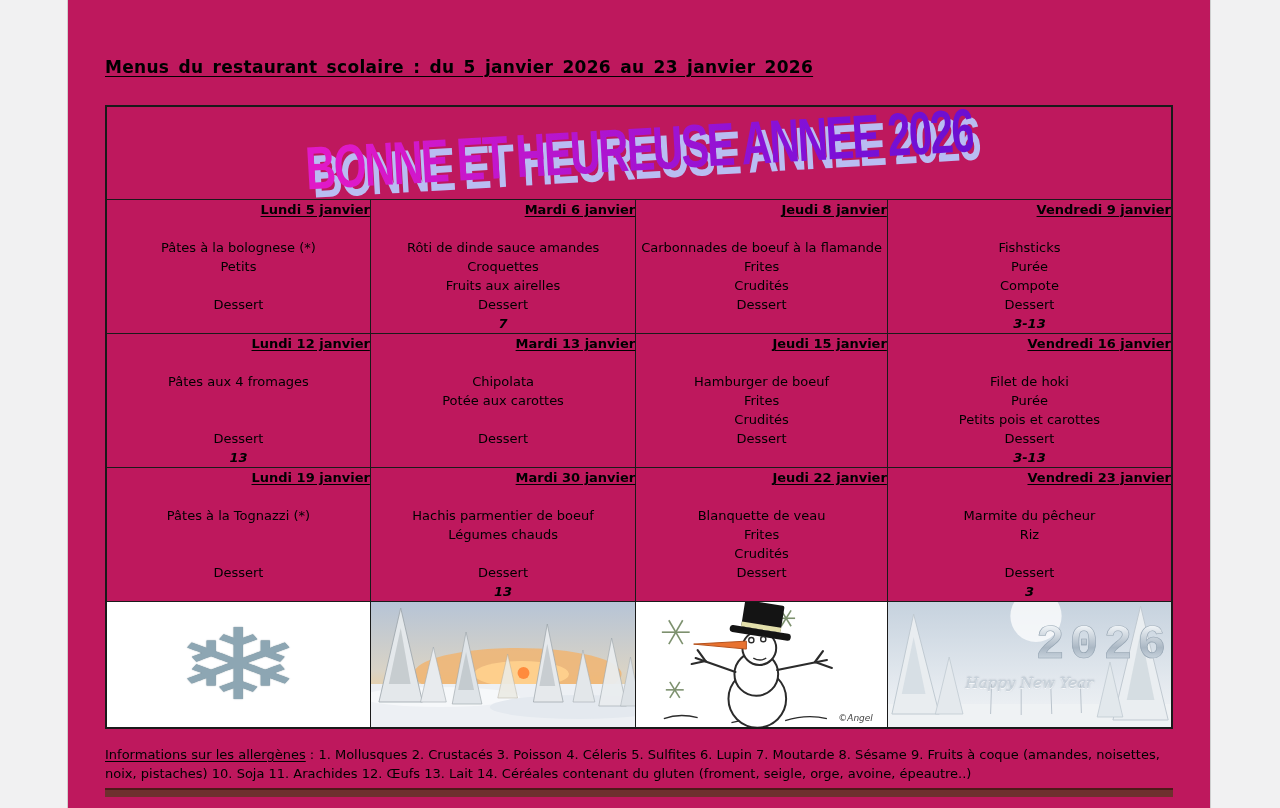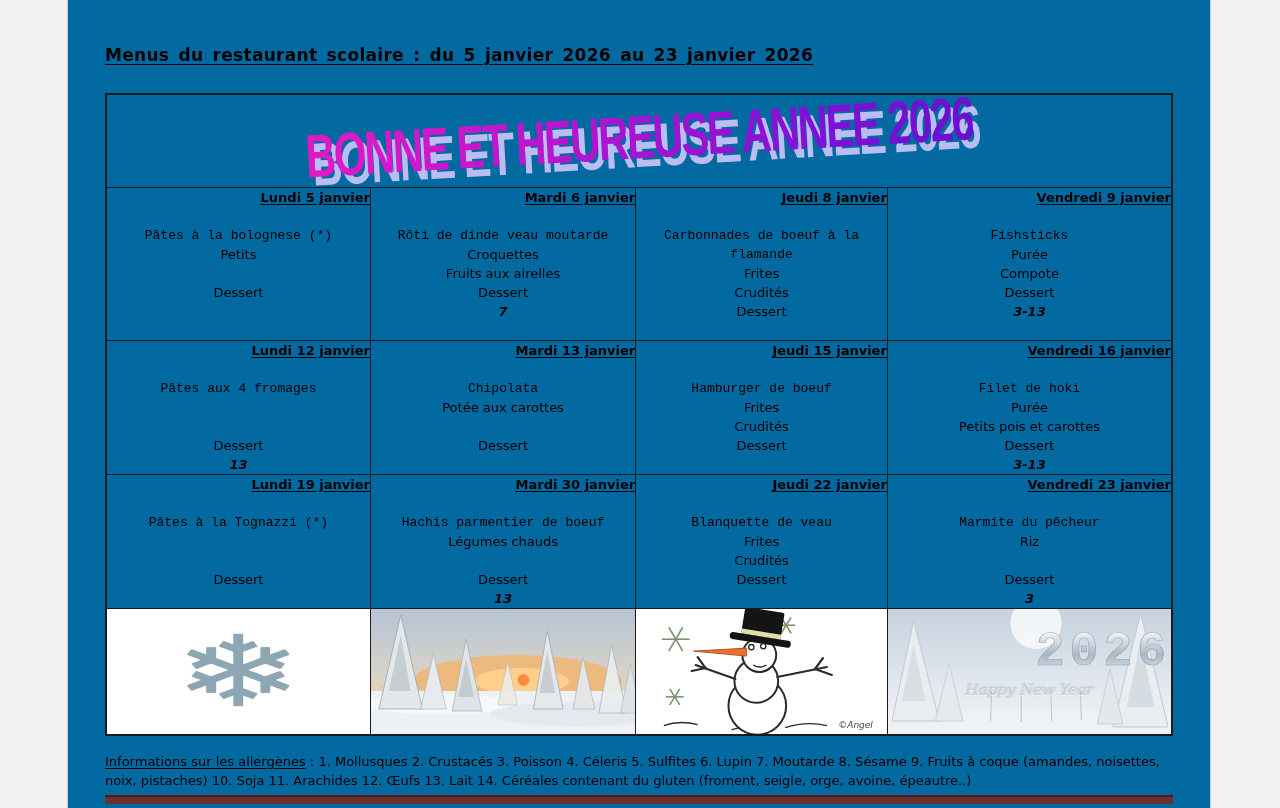--- a/index.html
+++ b/index.html
@@ -2,22 +2,22 @@
 <html><head>
 <meta charset="utf-8">
 <style>
   html,body{margin:0;padding:0;}
   body{
     width:1280px;height:808px;background:#f1f1f2;
     font-family:"DejaVu Sans",sans-serif;color:#000;overflow:hidden;position:relative;
   }
   .page{
     position:absolute;left:67px;top:0;width:1144px;height:808px;
-    background:#0369a1;border-left:1px solid #cfcfcf;border-right:1px solid #cfcfcf;
-    box-sizing:border-box;padding:4px 37px;
+    background:#be185d;border-left:1px solid #cfcfcf;border-right:1px solid #cfcfcf;
+    box-sizing:border-box;padding:16px 37px;
   }
   
   .doc-title{
     margin-top:41px;font-size:17px;font-weight:bold;letter-spacing:.3px;word-spacing:3px;
     text-decoration:underline;text-underline-offset:3px;
   }
   
   table.menu{
     width:100%;margin-top:28px;border-collapse:collapse;table-layout:fixed;
     border:2px solid #1a1a1a;
@@ -34,21 +34,21 @@
   .banner-shadow{position:absolute;left:6px;top:6px;color:#b9bdf2;}
   .banner-fill{
     position:relative;
     background:linear-gradient(100deg,#e019c8 5%,#b415cf 40%,#7d10d8 78%,#6a0fd0 100%);
     -webkit-background-clip:text;background-clip:text;color:transparent;
   }
   
   tr.week-row td{height:133px;}
   .dh{font-size:13px;line-height:19px;font-weight:bold;text-decoration:underline;text-underline-offset:2px;text-align:right;}
   .ml{font-size:13px;line-height:19px;min-height:19px;}
-  .ml.first{margin-top:19px;font-family:Liberation Mono, monospace;}
+  .ml.first{margin-top:19px;}
   .mc{font-size:13px;line-height:19px;min-height:19px;font-weight:bold;font-style:italic;}
   
   tr.img-row td{height:125px;position:relative;overflow:hidden;background:#fff;}
   .imgfill{position:absolute;inset:0;}
   .flake-wrap{display:flex;align-items:center;justify-content:center;height:100%;}
   .flake{font-size:104px;line-height:104px;color:#8da6b3;transform:scaleX(1.5) scaleY(.95);
          text-shadow:0 0 1px #5f7884;}
   .ny-year{
     position:absolute;left:0;right:0;top:16px;text-align:right;
     font-family:Liberation Mono, monospace;font-weight:bold;font-size:48px;letter-spacing:5px;
@@ -102,21 +102,21 @@
       <td>
         <div class="dh">Lundi 5 janvier</div>
         <div class="ml first">Pâtes à la bolognese (*)</div>
         <div class="ml">Petits</div>
         <div class="ml"></div>
         <div class="ml">Dessert</div>
         <div class="mc"></div>
       </td>
       <td>
         <div class="dh">Mardi 6 janvier</div>
-        <div class="ml first">Rôti de dinde veau moutarde</div>
+        <div class="ml first">Rôti de dinde sauce amandes</div>
         <div class="ml">Croquettes</div>
         <div class="ml">Fruits aux airelles</div>
         <div class="ml">Dessert</div>
         <div class="mc">7</div>
       </td>
       <td>
         <div class="dh">Jeudi 8 janvier</div>
         <div class="ml first">Carbonnades de boeuf à la flamande</div>
         <div class="ml">Frites</div>
         <div class="ml">Crudités</div>

